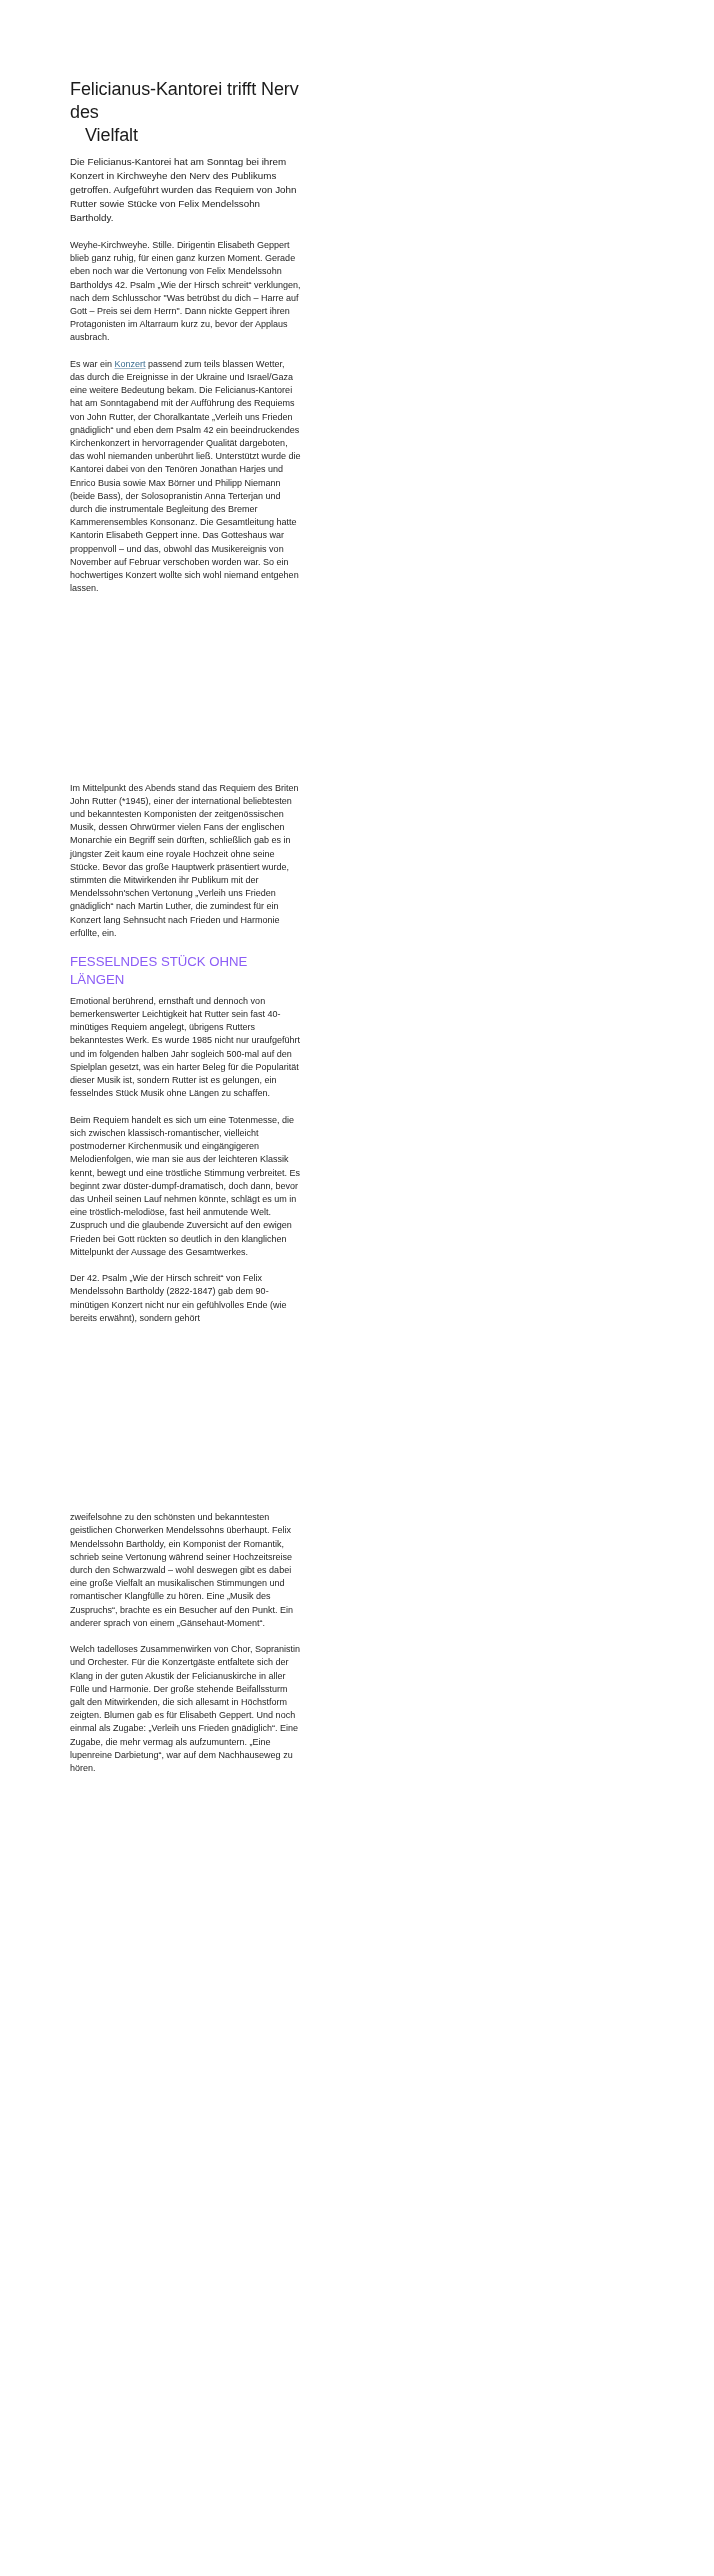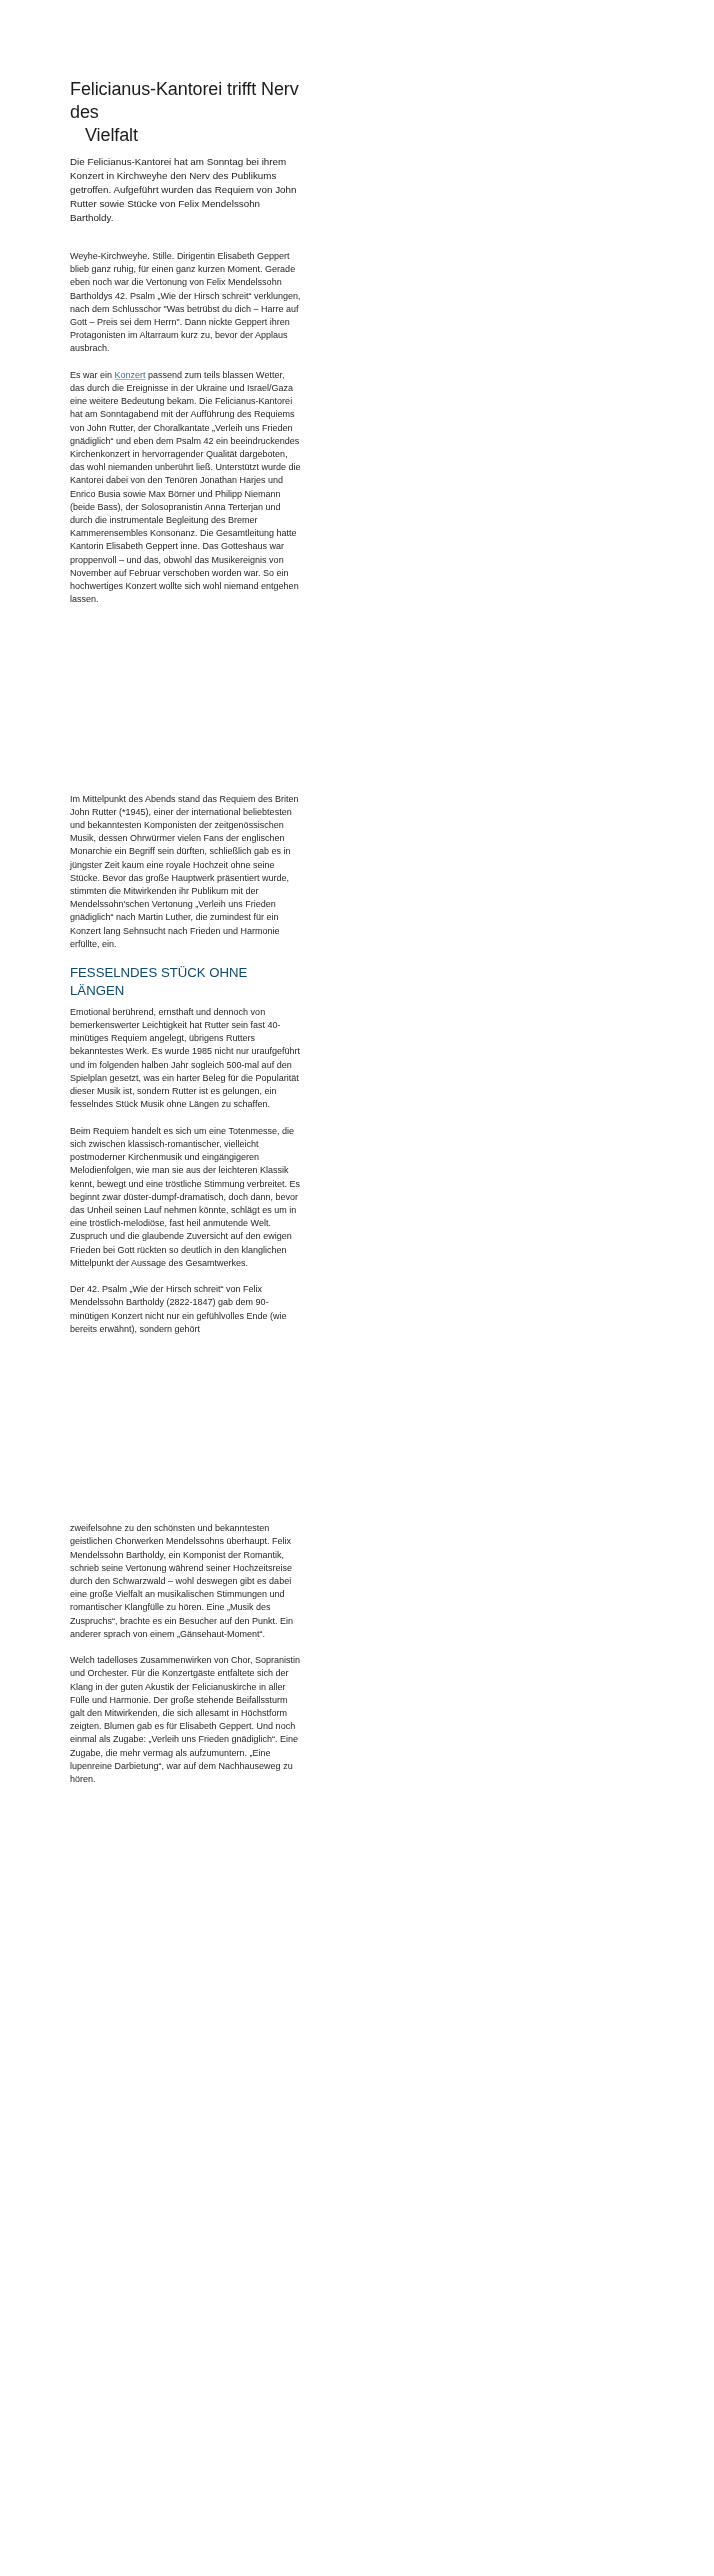--- a/index.html
+++ b/index.html
@@ -63,37 +63,37 @@
 
   
   .body-p {
     font-size: 9px;
     line-height: 13.2px;
     color: #1f1f1f;
     margin: 0 0 13.2px 0;
     font-weight: 400;
   }
   .body-p.first-body {
-    margin-top: 25px;
+    margin-top: 14px;
   }
 
   a.inline-link {
     color: #3b6d91;
     text-decoration: underline;
     text-decoration-color: #9fb7c9;
     text-underline-offset: 1.2px;
     cursor: pointer;
   }
 
   
   .section-heading {
     font-size: 13.2px;
     line-height: 17.3px;
     font-weight: 400;
-    color: #0c4a6e;
+    color: #8b5cf6;
     margin: 9.2px 0 7px 0;
     letter-spacing: 0px;
   }
 
   
   .gap-large-1 { height: 173px; }
   .gap-large-2 { height: 173px; }
 
   .no-sel { user-select: none; }
 </style>

